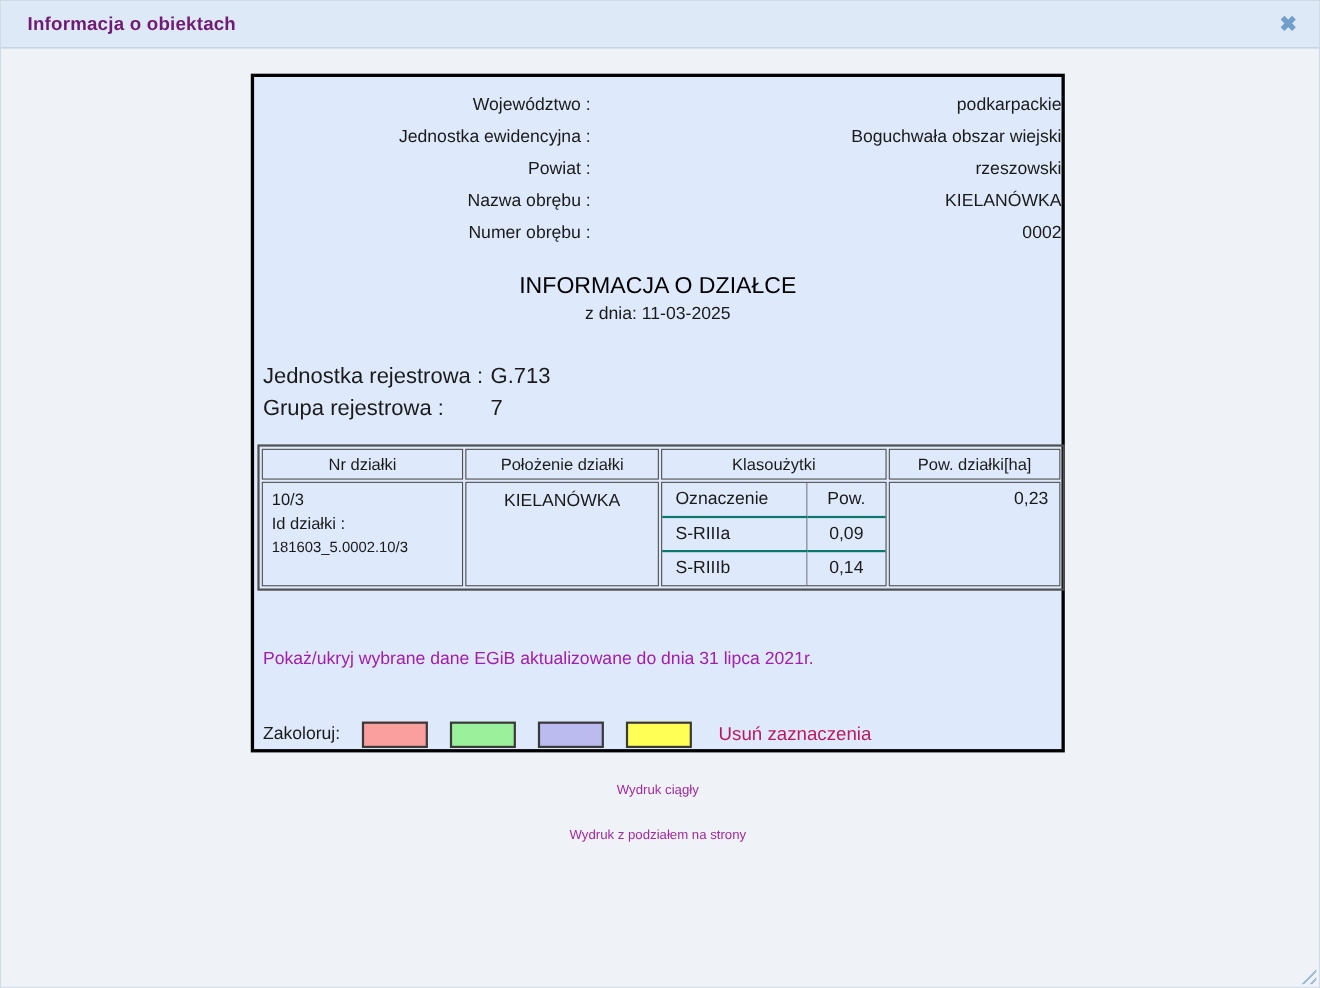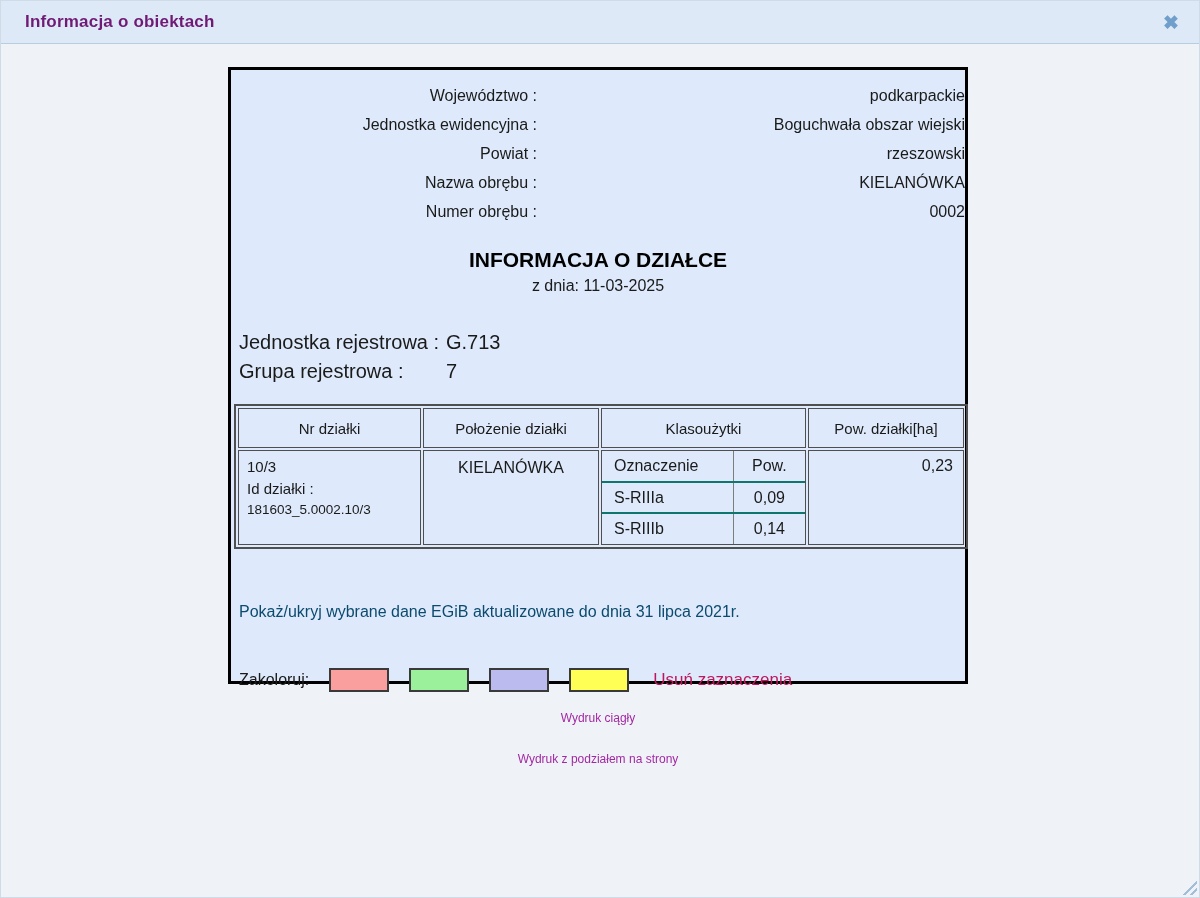--- a/index.html
+++ b/index.html
@@ -46,21 +46,21 @@
   .hline {
     display: grid; grid-template-columns: 306px auto;
     line-height: 29px; font-size: 16px;
   }
   .hlabel { text-align: right; }
   .hvalue { text-align: right; padding-left: 7px; }
 
   
   .doc-title {
     margin-top: 20px; text-align: center;
-    font-size: 21px; font-weight: bold; line-height: 27px;
+    font-size: 21px; font-weight: normal; line-height: 27px;
     color: #000;
   }
   .doc-date { text-align: center; font-size: 16px; line-height: 25px; }
 
   
   .registry { margin-top: 30px; padding-left: 8px; }
   .rline {
     display: grid; grid-template-columns: 207px auto;
     line-height: 29px; font-size: 20px;
   }
@@ -73,21 +73,21 @@
     border-collapse: separate;
     border-spacing: 2px;
     table-layout: fixed;
   }
   table.parcel th, table.parcel td {
     border: 1px solid #4f4f4f;
     background: transparent;
   }
   table.parcel th {
     font-weight: normal; font-size: 15px;
-    height: 40px; text-align: center; padding: 2px 20px;
+    height: 28px; text-align: center; padding: 2px 20px;
   }
   td.cell-nr { vertical-align: top; padding: 5px 8px; font-size: 15px; }
   td.cell-nr .line { line-height: 22px; }
   td.cell-nr .line.small { font-size: 13.5px; line-height: 20px; }
   td.cell-pol { vertical-align: top; text-align: center; padding-top: 8px; font-size: 16px; }
   td.cell-kl { vertical-align: top; padding: 0; }
   td.cell-pow { vertical-align: top; text-align: right; padding: 6px 10px 0 0; font-size: 16px; }
 
   table.kl {
     width: 100%; border-collapse: collapse; table-layout: fixed;
@@ -96,21 +96,21 @@
     border: none; font-size: 16px; height: 31px; padding: 0;
   }
   table.kl tr td { border-bottom: 2px solid #0f766e; }
   table.kl tr:last-child td { border-bottom: none; }
   table.kl td.kl-a { padding-left: 12px; border-right: 1px solid #7d7d7d; }
   table.kl td.kl-b { text-align: center; }
 
   
   .notice {
     margin-top: 53px; padding-left: 8px;
-    font-size: 16px; color: #0c4a6e; line-height: 19px;
+    font-size: 16px; color: #a21caf; line-height: 19px;
     cursor: pointer;
   }
   .colorize {
     margin-top: 44px; padding-left: 8px;
     display: flex; align-items: center; height: 30px;
   }
   .colorize-label { font-size: 16px; }
   .swatch {
     width: 60px; height: 24px;
     border: 2px solid #3a3a3a;

